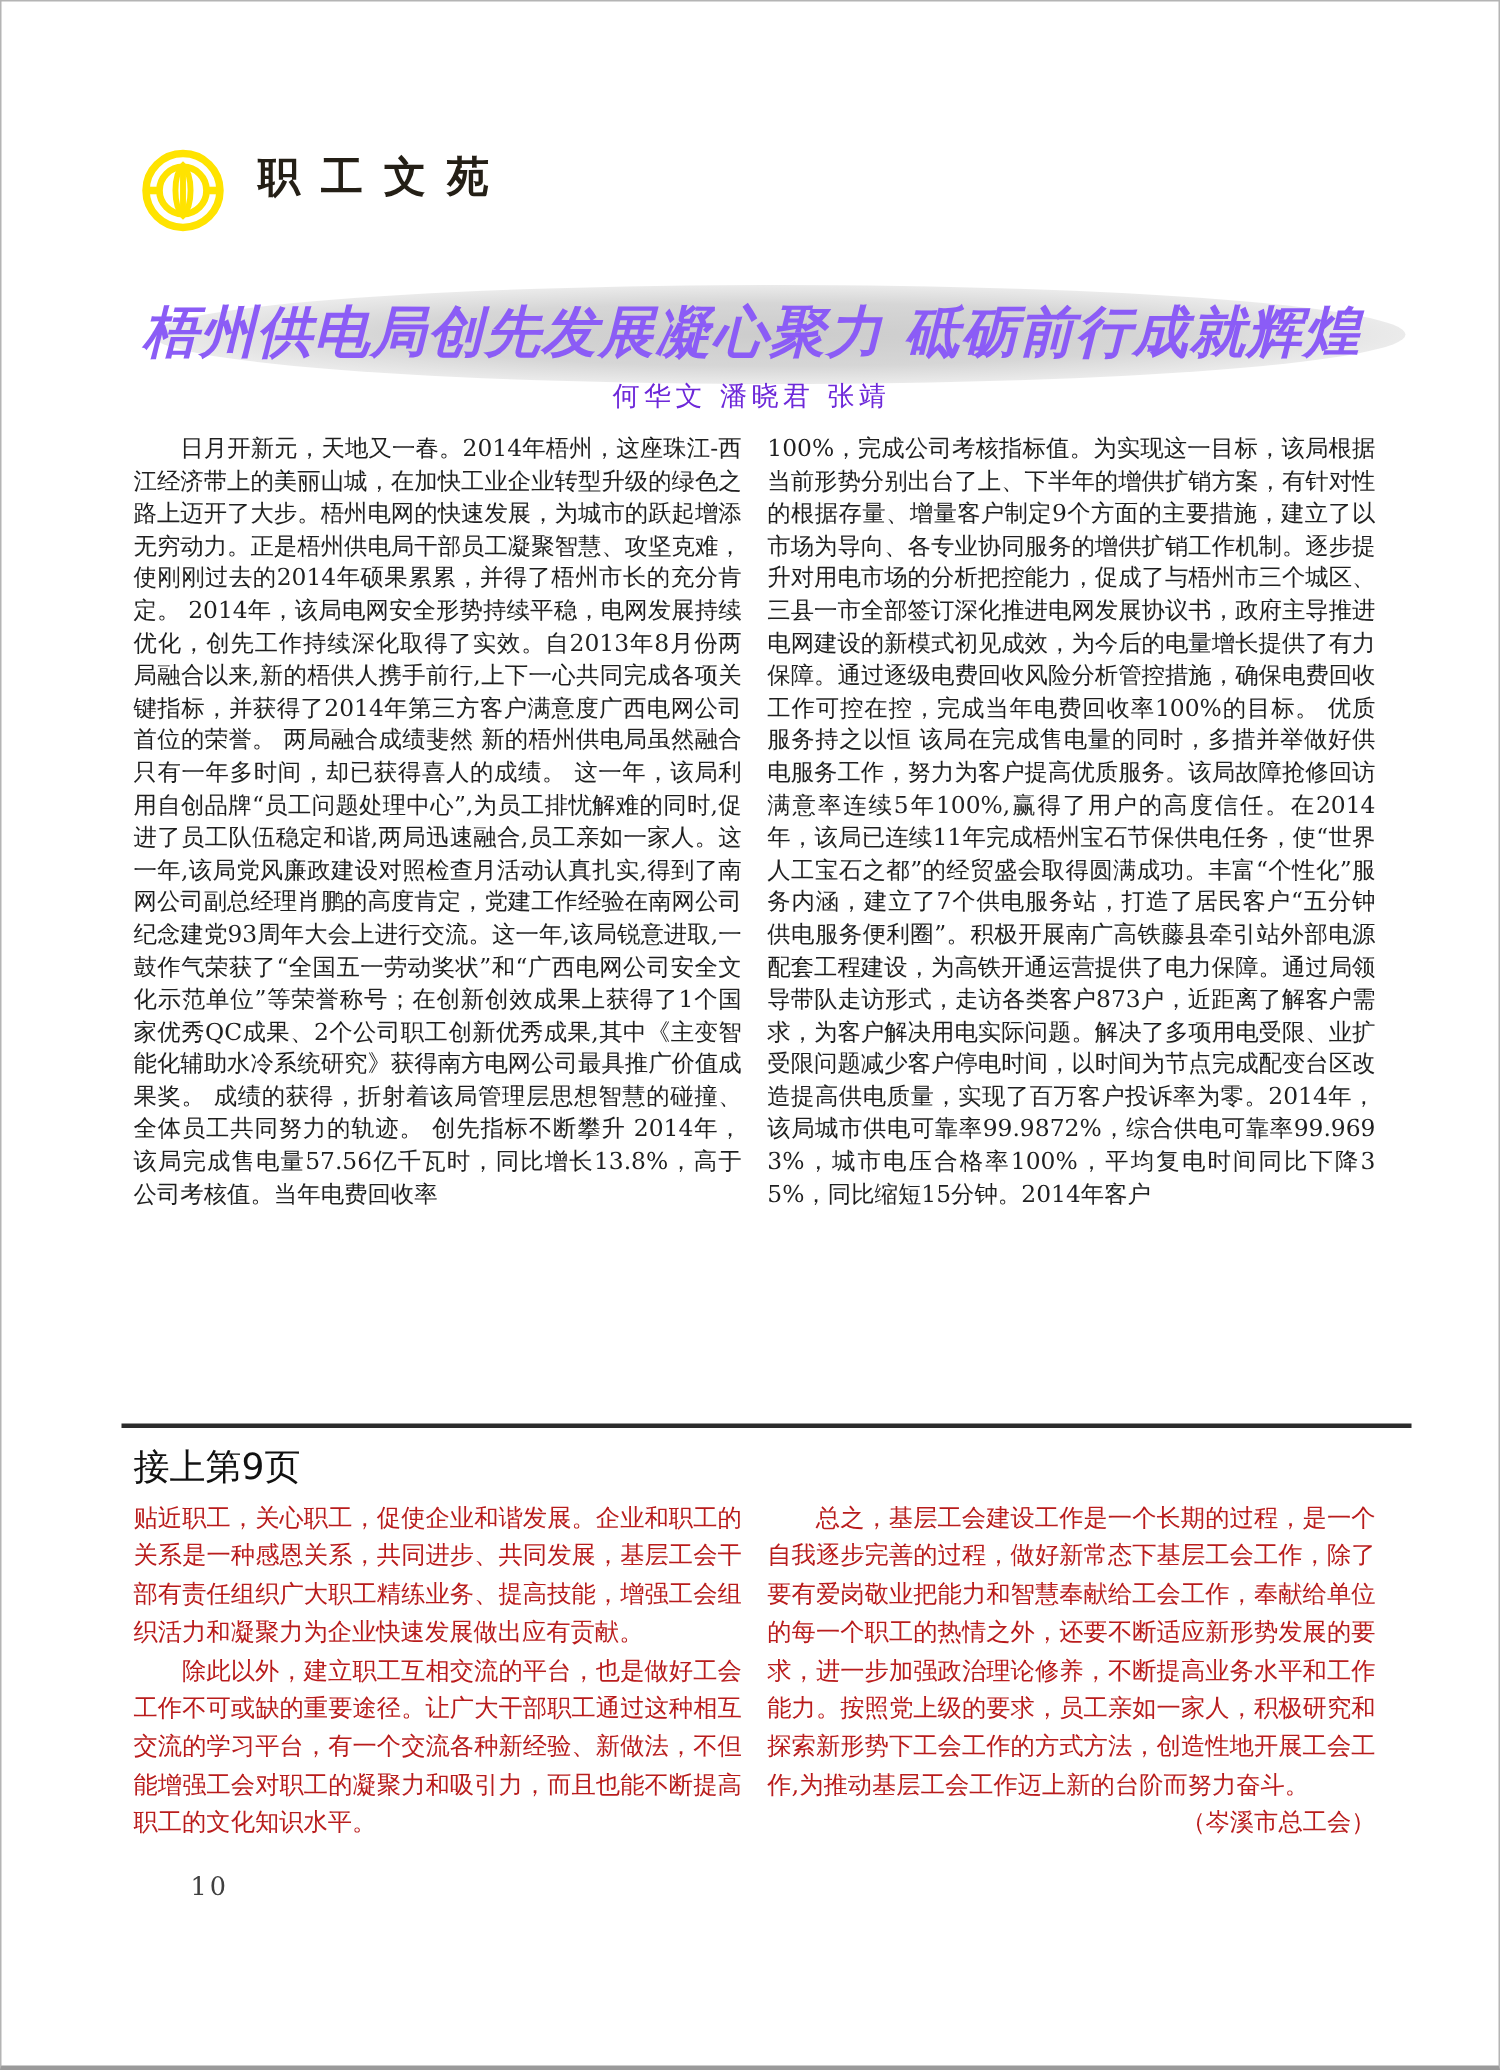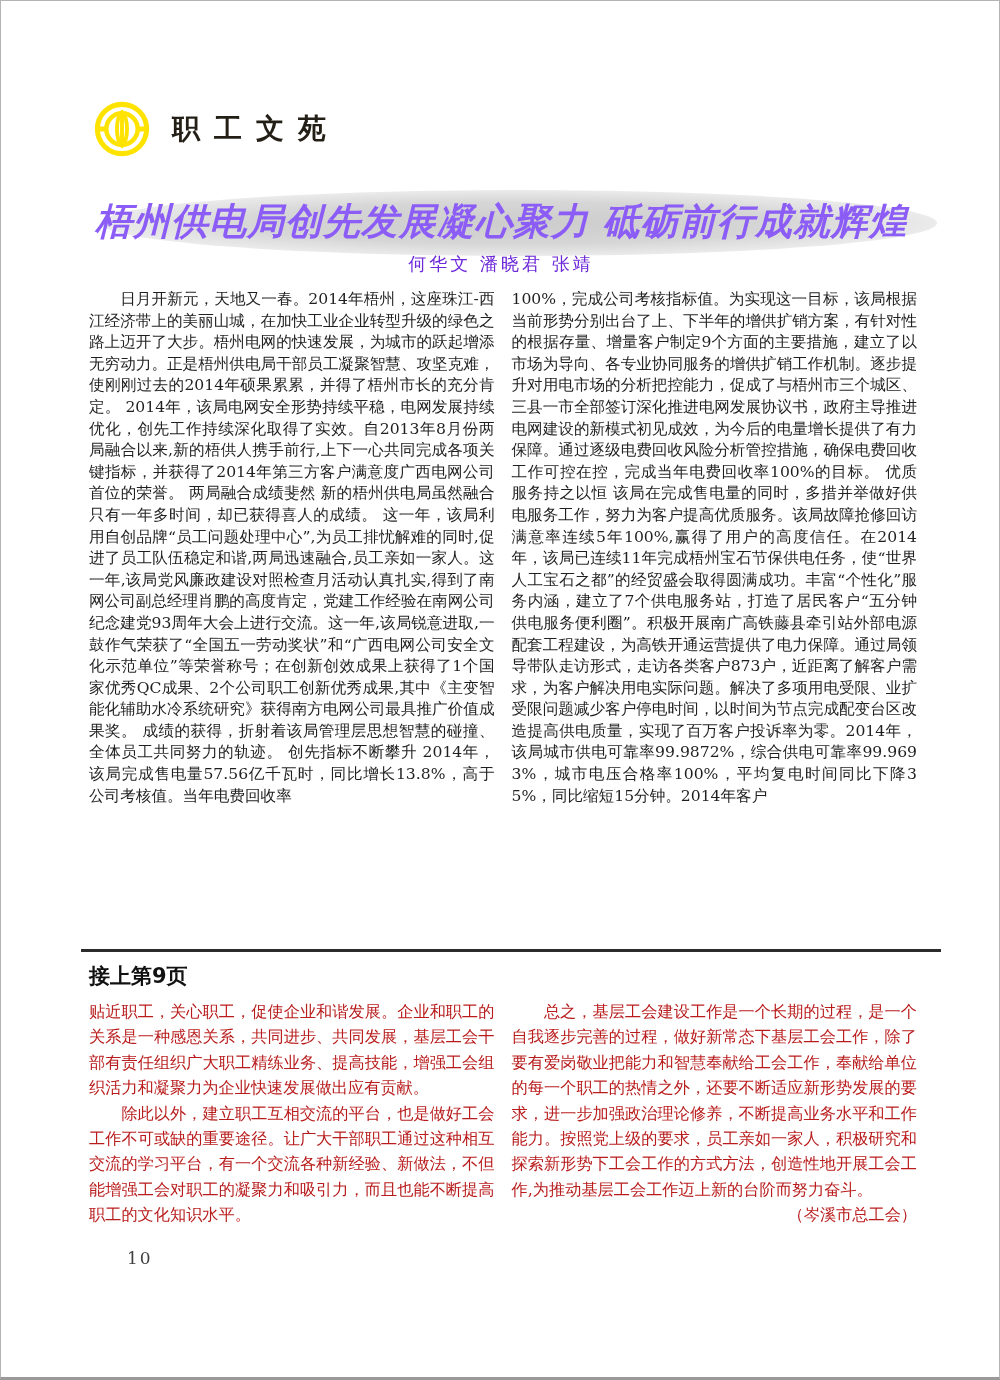--- a/index.html
+++ b/index.html
@@ -8,21 +8,21 @@
     width:1000px;height:1380px;
     background:#ffffff;
     border:1px solid #b4b4b4;
     border-bottom:3px solid #9a9a9a;
     box-sizing:border-box;
     font-family:"DejaVu Serif","Liberation Serif",serif;
     color:#1c1c1c;
     overflow:hidden;
   }
   
-  .masthead{position:absolute;left:93px;top:98px;height:60px;display:flex;align-items:center;}
+  .masthead{position:absolute;left:93px;top:98px;height:60px;display:flex;}
   .union-logo{width:56px;height:56px;flex:0 0 auto;}
   .section-title{
     margin-left:22px;
     font-size:28px;font-weight:bold;letter-spacing:14px;
     font-family:"DejaVu Serif","Liberation Serif",serif;
     color:#241f16;white-space:nowrap;
   }
   
   .title-ellipse{
     position:absolute;left:100px;top:189px;width:836px;height:66px;
@@ -57,21 +57,21 @@
     word-break:break-all;
     color:#1f1f1f;
   }
   .indent2{text-indent:2em;}
   
   .divider{
     position:absolute;left:80px;top:948px;width:860px;height:3px;background:#2b2b2b;
   }
   .continued-header{
     position:absolute;left:88px;top:961px;
-    font-size:21px;font-weight:bold;
+    font-size:24px;font-weight:normal;
     font-family:"DejaVu Sans","Liberation Sans",sans-serif;
     color:#111;
   }
   .bottom-columns{top:998px;height:240px;}
   .bottom-columns .col{font-size:16.2px;line-height:25.4px;color:#b91c1c;}
   .bottom-columns p{margin:0;}
   .signature{text-align:right;text-indent:0;}
   .page-number{
     position:absolute;left:126px;top:1247px;
     font-size:17px;color:#404040;letter-spacing:2px;text-align:right;

